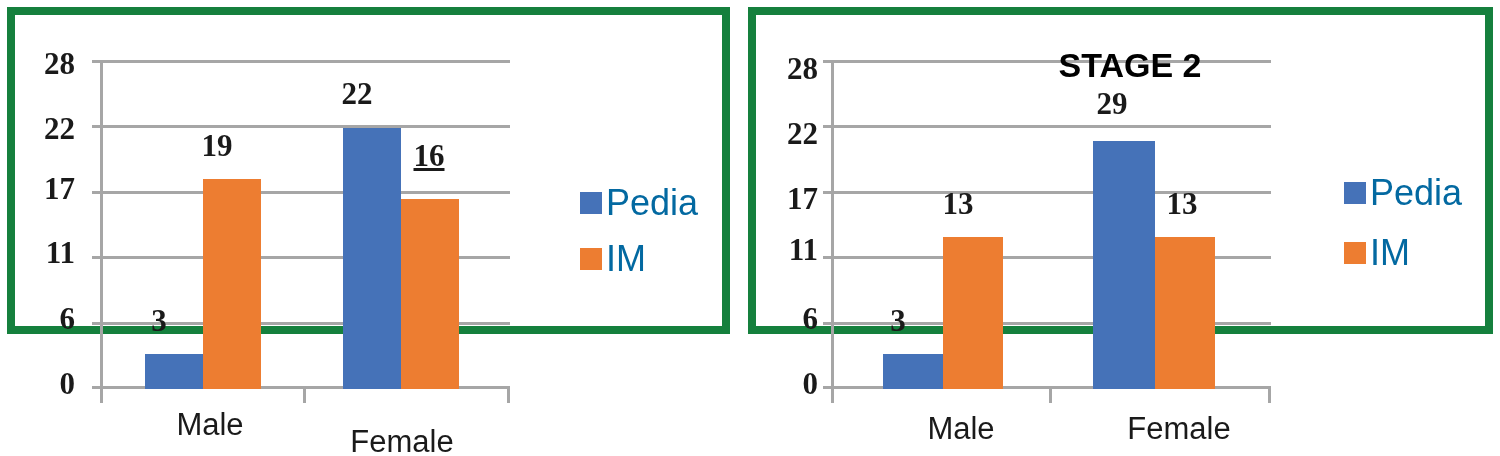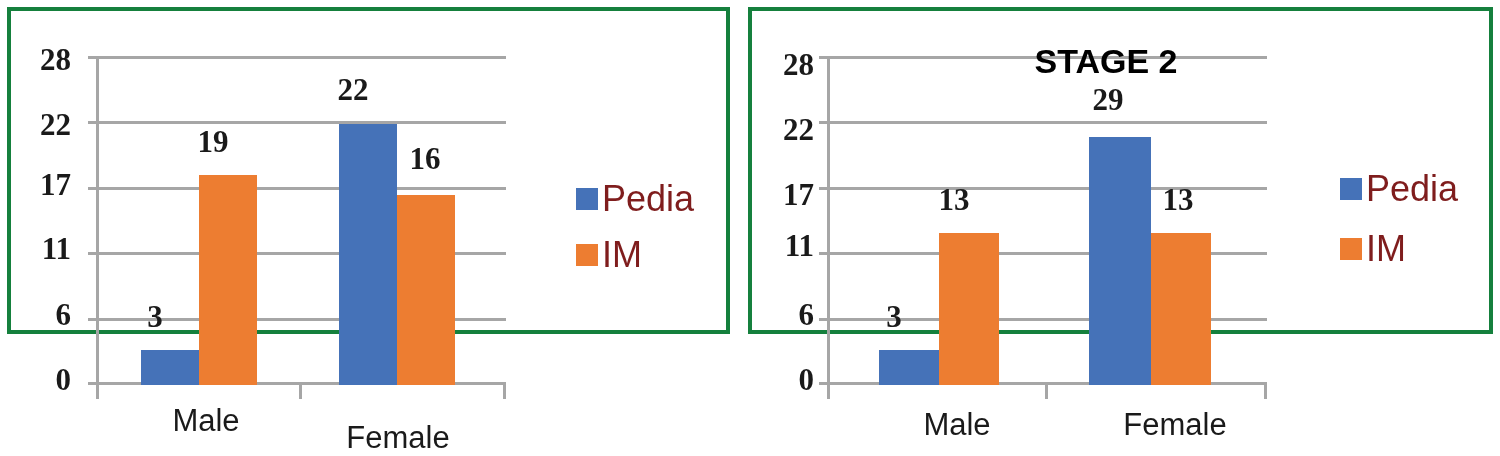--- a/index.html
+++ b/index.html
@@ -17,21 +17,21 @@
     position: relative;
     width: 1500px;
     height: 456px;
     background: #ffffff;
   }
   .panel {
     position: absolute;
     top: 7px;
     height: 327px;
     background: #ffffff;
-    border: 4px solid #15803d;
+    border: 8px solid #15803d;
     box-sizing: border-box;
   }
   #panel-stage-1 { left: 7px;   width: 723px; }
   #panel-stage-2 { left: 748px; width: 745px; }
 
   .plot {
     position: absolute;
     box-sizing: border-box;
   }
   
@@ -112,21 +112,21 @@
     white-space: nowrap;
   }
   .legend-swatch {
     width: 22px;
     height: 22px;
     flex: 0 0 auto;
   }
   .legend-text {
     font-family: "Liberation Sans", sans-serif;
     font-size: 36px;
-    color: #7f1d1d;
+    color: #0369a1;
     line-height: 1;
     margin-left: 4px;
   }
 </style>
 </head>
 <body>
 
 <div class="page">
 
   <div class="panel" id="panel-stage-1">
@@ -156,21 +156,21 @@
       <div class="tick-mark" style="left:-8px; top:326px;"></div>
 
       <div class="bar" style="left:45px;  width:58px;  height:35px;  background:#4572B8;"></div>
       <div class="bar" style="left:103px; width:58px;  height:210px; background:#ED7D31;"></div>
       <div class="bar" style="left:243px; width:58px;  height:261px; background:#4572B8;"></div>
       <div class="bar" style="left:301px; width:58px;  height:190px; background:#ED7D31;"></div>
 
       <div class="bar-label" style="left:30px;  top:245px; width:58px;">3</div>
       <div class="bar-label" style="left:88px;  top:70px;  width:58px;">19</div>
       <div class="bar-label" style="left:228px; top:18px;  width:58px;">22</div>
-      <div class="bar-label" style="left:300px; top:87px;  width:58px;">16</div>
+      <div class="bar-label" style="left:300px; top:80px;  width:58px;text-decoration:underline;">16</div>
 
       <div class="cat-tick" style="left:0px;   top:326px; height:17px;"></div>
       <div class="cat-tick" style="left:203px; top:326px; height:17px;"></div>
       <div class="cat-tick" style="left:407px; top:326px; height:17px;"></div>
 
     </div>
 
     <div class="cat-label" style="left:135px; top:394px; width:120px;">Male</div>
     <div class="cat-label" style="left:312px; top:411px; width:150px;">Female</div>
 
@@ -219,21 +219,21 @@
 
       <div class="bar-label" style="left:38px;  top:245px; width:58px;">3</div>
       <div class="bar-label" style="left:98px;  top:128px; width:58px;">13</div>
       <div class="bar-label" style="left:252px; top:28px;  width:58px;">29</div>
       <div class="bar-label" style="left:322px; top:128px; width:58px;">13</div>
 
       <div class="cat-tick" style="left:0px;   top:326px; height:17px;"></div>
       <div class="cat-tick" style="left:218px; top:326px; height:17px;"></div>
       <div class="cat-tick" style="left:437px; top:326px; height:17px;"></div>
 
-      <div class="chart-title" style="left:179px; top:-12px; width:200px;">STAGE 2</div>
+      <div class="chart-title" style="left:199px; top:-12px; width:200px;">STAGE 2</div>
     </div>
 
     <div class="cat-label" style="left:145px; top:398px; width:120px;">Male</div>
     <div class="cat-label" style="left:348px; top:398px; width:150px;">Female</div>
 
     <div class="legend" style="left:588px; top:160px;">
       <div class="legend-item" style="left:0px; top:0px;">
         <span class="legend-swatch" style="background:#4572B8;"></span>
         <span class="legend-text">Pedia</span>
       </div>

